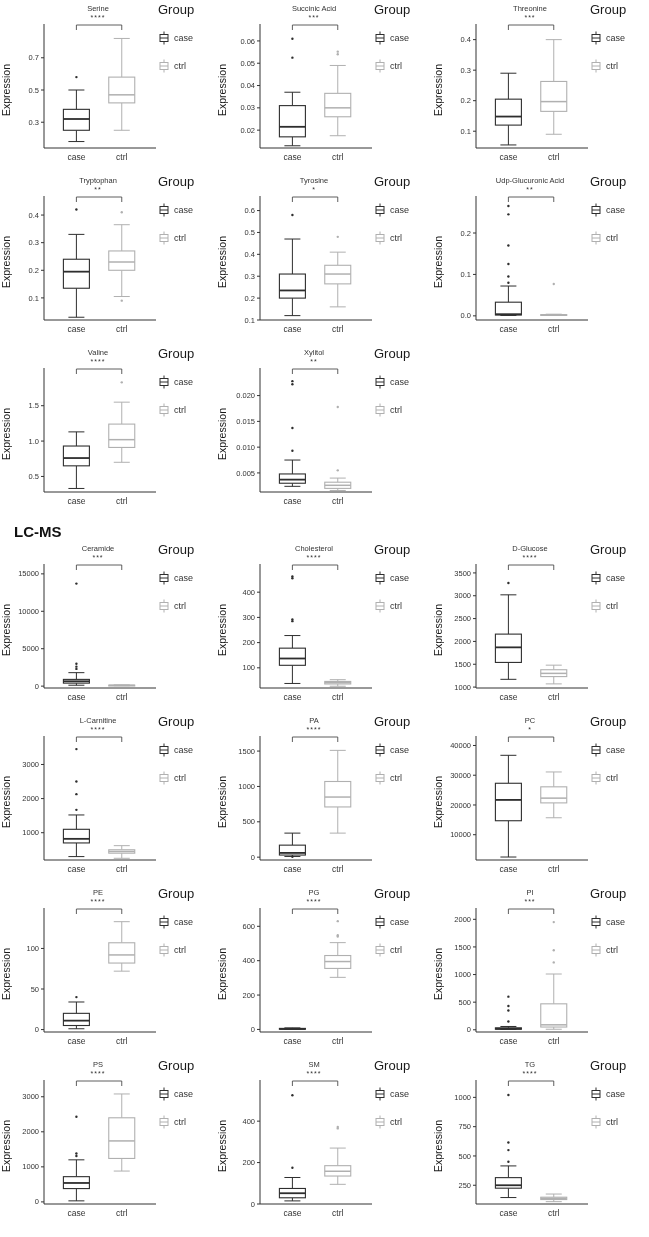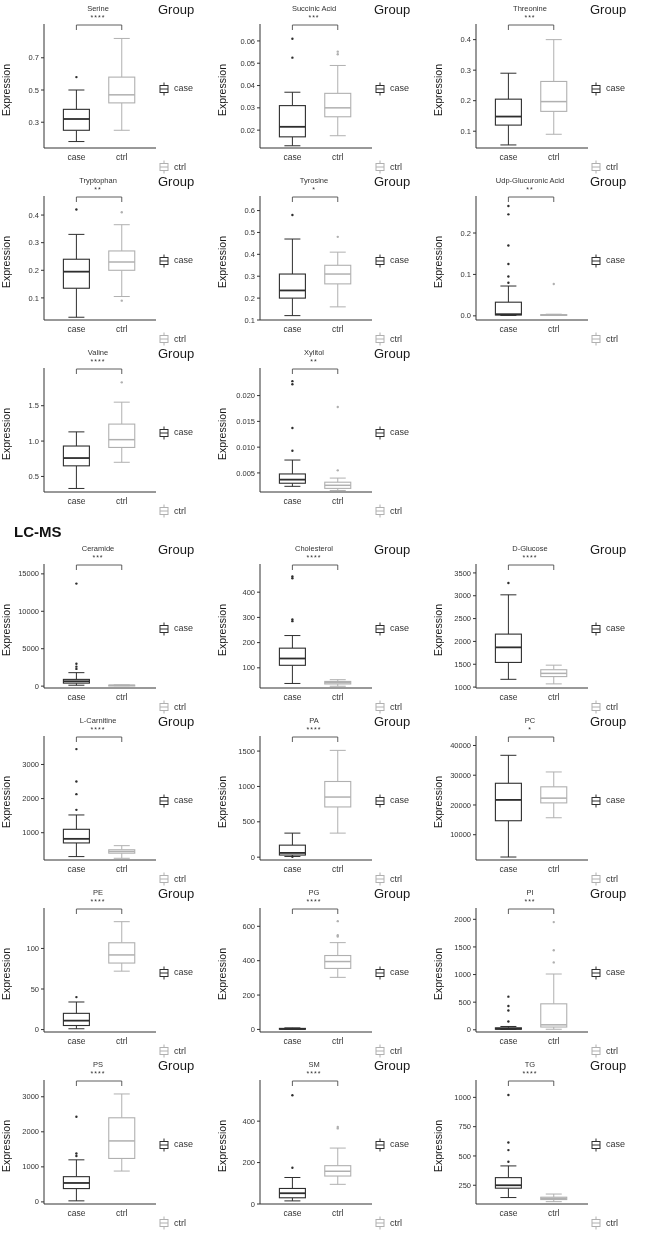--- a/index.html
+++ b/index.html
@@ -1,21 +1,21 @@
 <!DOCTYPE html>
 <html><head>
 <meta charset="utf-8">
 <style>
   *{box-sizing:border-box}
   html,body{margin:0;padding:0;background:#fff}
   body{width:649px;font-family:"Liberation Sans",sans-serif}
   #figure{padding-top:2px}
   .grid{display:grid;grid-template-columns:repeat(3,216px)}
   .panel{display:flex;height:172px;align-items:stretch}
-  .legend{width:58px;display:flex;flex-direction:column;justify-content:space-between;gap:20px}
+  .legend{width:58px;display:flex;flex-direction:column;justify-content:flex-start;gap:14px}
   .legend-title{font-size:13px;color:#1a1a1a}
   .legend-entry{display:flex;align-items:center;gap:4px;font-size:9px;color:#333;line-height:1}
   .section-label{font-family:Liberation Sans, sans-serif;font-size:15px;font-weight:600;color:#111;padding:5px 0 2px 14px;height:24px}
   svg text{font-family:"Liberation Sans",sans-serif}
   .t-title{font-size:7.5px;fill:#333}
   .t-stars{font-size:7px;fill:#333;letter-spacing:1px}
   .t-tick{font-size:7.5px;fill:#333}
   .t-xlab{font-size:8.5px;fill:#333}
   .t-ylab{font-size:10.5px;fill:#1a1a1a}
 </style>

